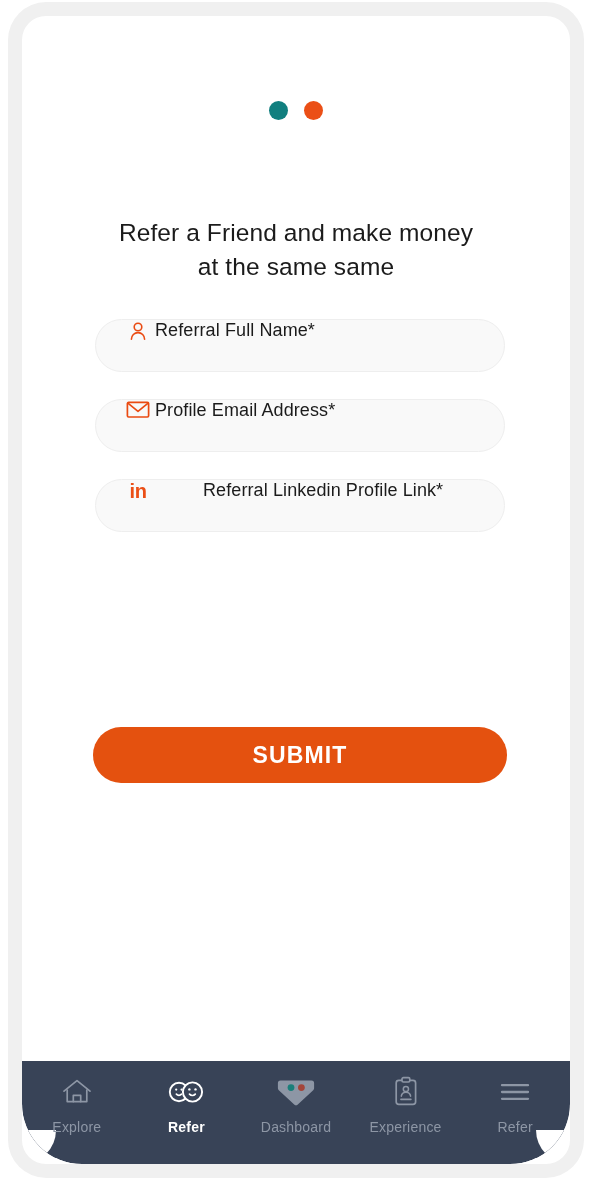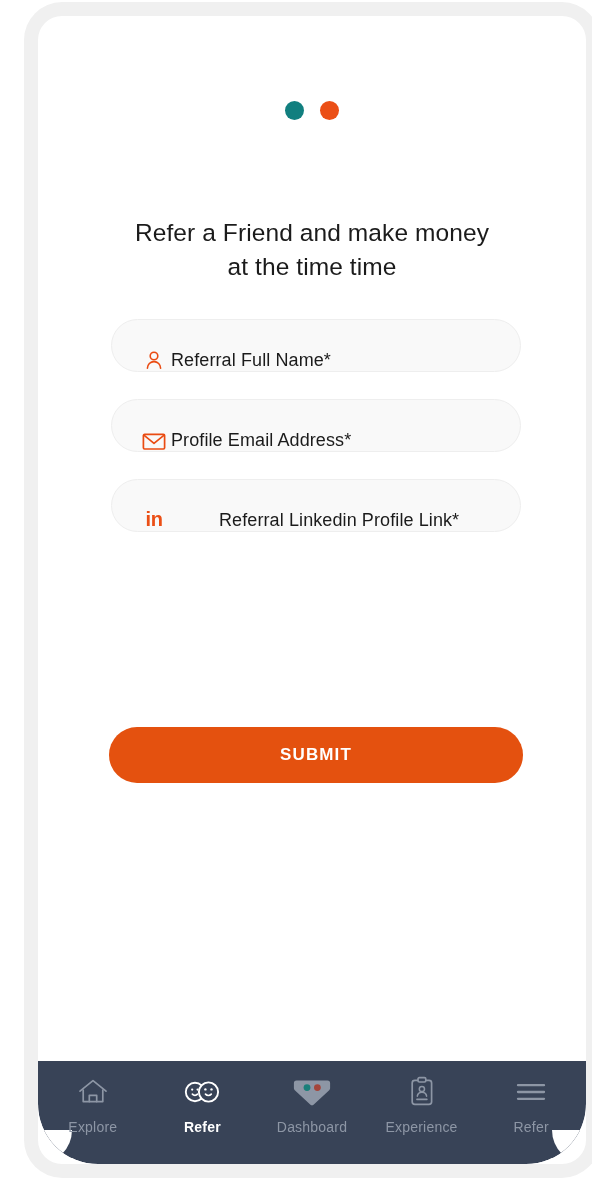--- a/index.html
+++ b/index.html
@@ -18,21 +18,20 @@
   
   .phone-frame {
     position: absolute;
     left: 22px;
     top: 16px;
     width: 548px;
     height: 1148px;
     background: #ffffff;
     border-radius: 24px;
     box-shadow: 0 0 0 14px #f0f0f0;
-    margin-left: 16px;
   }
   .phone-screen {
     position: absolute;
     left: 0;
     top: 0;
     width: 548px;
     height: 1148px;
     border-radius: 60px;
     overflow: hidden;
     background: #ffffff;
@@ -78,21 +77,21 @@
     left: 73px;
     width: 410px;
   }
   .field {
     position: relative;
     height: 53px;
     background: #f9f9f9;
     border: 1px solid #eeeeee;
     border-radius: 27px;
     display: flex;
-    align-items: flex-end;
+    align-items: flex-start;
     margin-bottom: 27px;
     box-sizing: border-box;
   }
   .field-icon {
     width: 34px;
     margin-left: 25px;
     display: flex;
     align-items: center;
     justify-content: center;
     flex: none;
@@ -123,21 +122,21 @@
   .submit {
     position: absolute;
     top: 711px;
     left: 71px;
     width: 414px;
     height: 56px;
     background: #e4510f;
     border: none;
     border-radius: 28px;
     color: #ffffff;
-    font-size: 17px;
+    font-size: 23px;
     font-weight: 700;
     letter-spacing: 1.1px;
     cursor: pointer;
     font-family: "Liberation Sans", sans-serif;
   }
 
   
   .nav-wrap {
     position: absolute;
     left: 0;
@@ -216,21 +215,21 @@
 <div class="phone-frame">
   <div class="phone-screen">
 
     <div class="dots">
       <div class="dot dot-teal"></div>
       <div class="dot dot-orange"></div>
     </div>
 
     <div class="heading">
       <span>Refer a Friend and make money</span><br>
-      <span>at the time time</span>
+      <span>at the same same</span>
     </div>
 
     <div class="form">
 
       <div class="field">
         <span class="field-icon">
           <svg width="22" height="22" viewBox="0 0 22 22" fill="none">
             <circle cx="11" cy="7" r="3.8" stroke="#ea4b12" stroke-width="1.6"></circle>
             <path d="M4.4 19.2a6.6 6.6 0 0 1 13.2 0" stroke="#ea4b12" stroke-width="1.6" stroke-linecap="round"></path>
           </svg>

